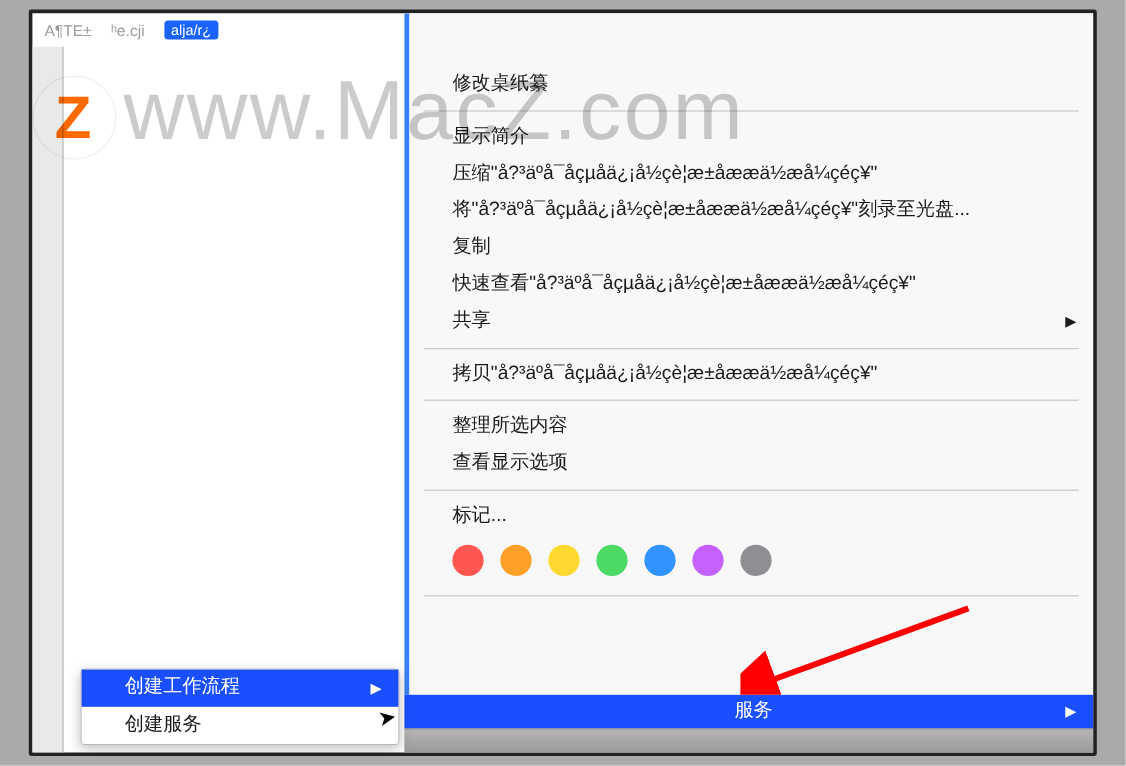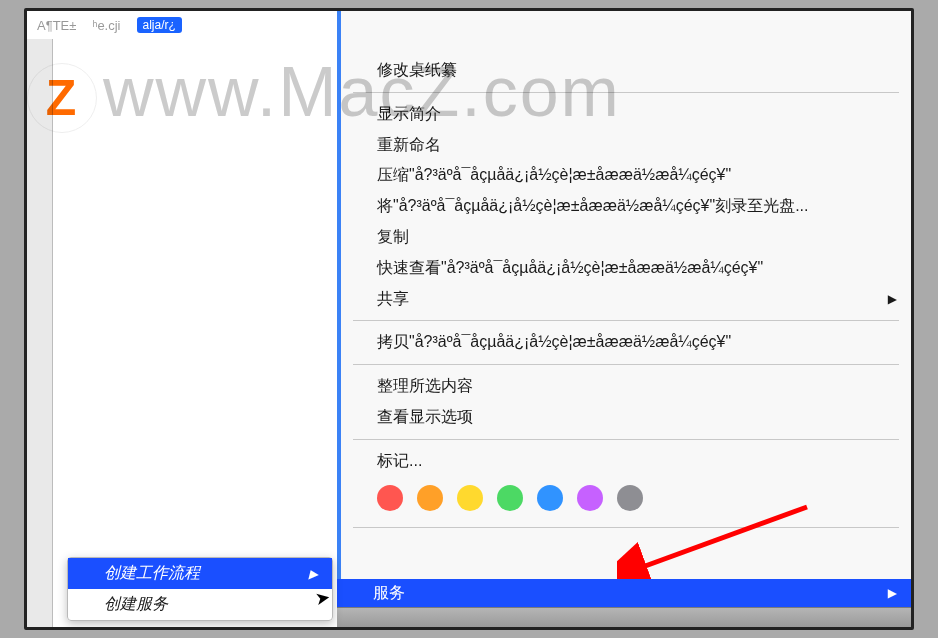--- a/index.html
+++ b/index.html
@@ -126,33 +126,33 @@
     .submenu {
       position: absolute;
       left: 40px;
       bottom: 6px;
       width: 266px;
       background: rgba(255,255,255,0.98);
       border: 1px solid #b9b9b9;
       border-radius: 4px;
       box-shadow: 0 3px 10px rgba(0,0,0,0.25);
       z-index: 30;
-      font-style: italic;
     }
     .submenu .menu-item { font-size: 16px; }
     .services-row {
       position: absolute;
       left: 310px;
       right: 0;
       bottom: 20px;
       height: 28px;
     }
     .services-row .menu-item {
       height: 28px;
       line-height: 22px;
+      text-align: center;
     }
     .bottom-strip {
       position: absolute;
       left: 310px;
       right: 0;
       bottom: 0;
       height: 20px;
       background: linear-gradient(#b5b5b5,#9a9a9a);
       border-top: 1px solid #7b7b7b;
     }
@@ -183,21 +183,20 @@
     <span class="path">ʰe.cji</span>
     <span class="selected-tag">alja/r¿</span>
   </div>
 
   <div class="left-pane"></div>
 
   <div class="context-menu">
     <div class="menu-item">修改桌纸纂</div>
     <div class="menu-sep"></div>
     <div class="menu-item">显示简介</div>
-    <div class="menu-item">重新命名</div>
     <div class="menu-item">
       <span>压缩"</span><span>å?³äºå¯åçµåä¿¡å½çè¦æ±åææä½æå¼çéç¥</span><span>"</span>
     </div>
     <div class="menu-item">
       <span>将"</span><span>å?³äºå¯åçµåä¿¡å½çè¦æ±åææä½æå¼çéç¥</span><span>"刻录至光盘...</span>
     </div>
     <div class="menu-item">复制</div>
     <div class="menu-item">
       <span>快速查看"</span><span>å?³äºå¯åçµåä¿¡å½çè¦æ±åææä½æå¼çéç¥</span><span>"</span>
     </div>

